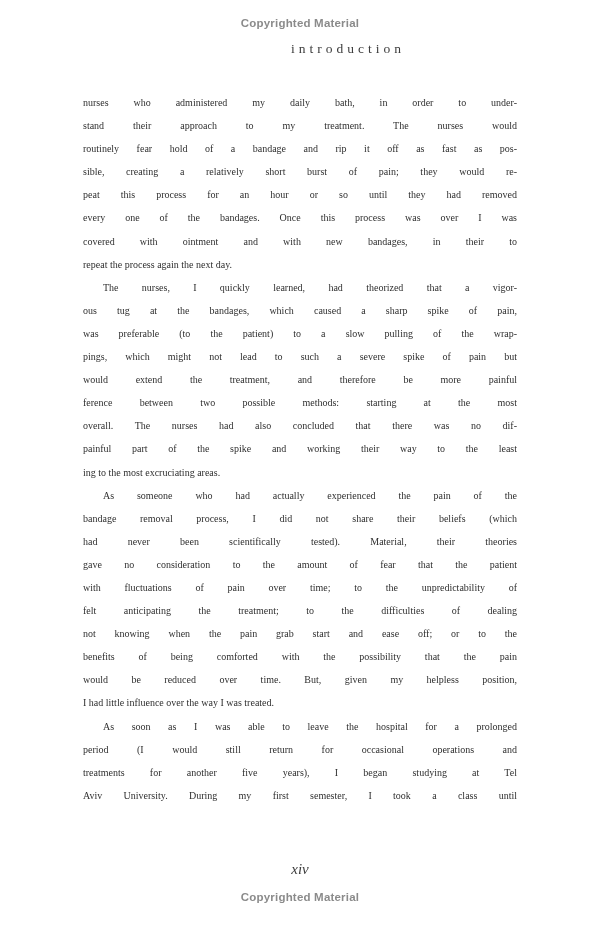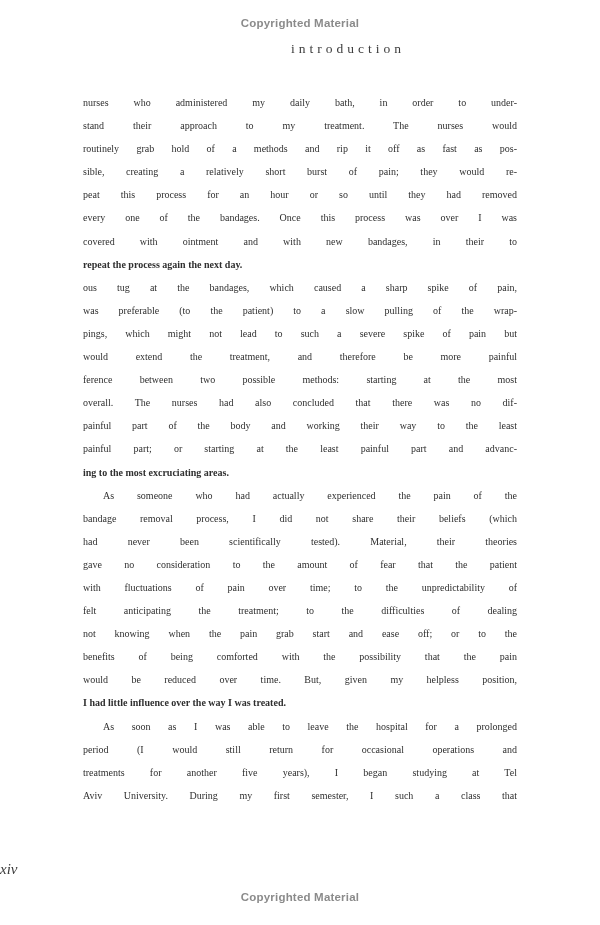--- a/index.html
+++ b/index.html
@@ -51,78 +51,79 @@
   .paragraph { margin: 0; padding: 0; }
   .line {
     height: 23.1px;
     line-height: 23.1px;
     text-align: justify;
     text-align-last: justify;
     white-space: normal;
     overflow: hidden;
   }
   .line.first-indent { text-indent: 20px; }
-  .line.no-justify { text-align-last: left; font-weight: bold; }
+  .line.no-justify { text-align-last: left; }
   #page-number {
     position: absolute;
     top: 861px;
     left: 0;
     width: 600px;
+    text-align: center;
     font-family: "Liberation Serif", serif;
     font-style: italic;
     font-size: 15px;
     color: #3c3c3c;
   }
 </style>
 </head>
 <body>
 
 <div id="page">
   <div id="copyright-top" class="copyright-banner">Copyrighted Material</div>
 
   <div id="section-title">introduction</div>
 
   <div id="body-text">
       <div class="paragraph">
         <div class="line">nurses who administered my daily bath, in order to under-</div>
         <div class="line">stand their approach to my treatment. The nurses would</div>
-        <div class="line">routinely grab hold of a methods and rip it off as fast as pos-</div>
+        <div class="line">routinely fear hold of a bandage and rip it off as fast as pos-</div>
         <div class="line">sible, creating a relatively short burst of pain; they would re-</div>
         <div class="line">peat this process for an hour or so until they had removed</div>
         <div class="line">every one of the bandages. Once this process was over I was</div>
         <div class="line">covered with ointment and with new bandages, in their to</div>
         <div class="line no-justify">repeat the process again the next day.</div>
       </div>
       <div class="paragraph">
+        <div class="line first-indent">The nurses, I quickly learned, had theorized that a vigor-</div>
         <div class="line">ous tug at the bandages, which caused a sharp spike of pain,</div>
         <div class="line">was preferable (to the patient) to a slow pulling of the wrap-</div>
         <div class="line">pings, which might not lead to such a severe spike of pain but</div>
         <div class="line">would extend the treatment, and therefore be more painful</div>
         <div class="line">ference between two possible methods: starting at the most</div>
         <div class="line">overall. The nurses had also concluded that there was no dif-</div>
-        <div class="line">painful part of the body and working their way to the least</div>
-        <div class="line">painful part; or starting at the least painful part and advanc-</div>
+        <div class="line">painful part of the spike and working their way to the least</div>
         <div class="line no-justify">ing to the most excruciating areas.</div>
       </div>
       <div class="paragraph">
         <div class="line first-indent">As someone who had actually experienced the pain of the</div>
         <div class="line">bandage removal process, I did not share their beliefs (which</div>
         <div class="line">had never been scientifically tested). Material, their theories</div>
         <div class="line">gave no consideration to the amount of fear that the patient</div>
         <div class="line">with fluctuations of pain over time; to the unpredictability of</div>
         <div class="line">felt anticipating the treatment; to the difficulties of dealing</div>
         <div class="line">not knowing when the pain grab start and ease off; or to the</div>
         <div class="line">benefits of being comforted with the possibility that the pain</div>
         <div class="line">would be reduced over time. But, given my helpless position,</div>
         <div class="line no-justify">I had little influence over the way I was treated.</div>
       </div>
       <div class="paragraph">
         <div class="line first-indent">As soon as I was able to leave the hospital for a prolonged</div>
         <div class="line">period (I would still return for occasional operations and</div>
         <div class="line">treatments for another five years), I began studying at Tel</div>
-        <div class="line">Aviv University. During my first semester, I such a class that</div>
+        <div class="line">Aviv University. During my first semester, I took a class until</div>
       </div>
     </div>
 
   <div id="page-number">xiv</div>
 
   <div id="copyright-bottom" class="copyright-banner">Copyrighted Material</div>
 </div>
 
 </body></html>

